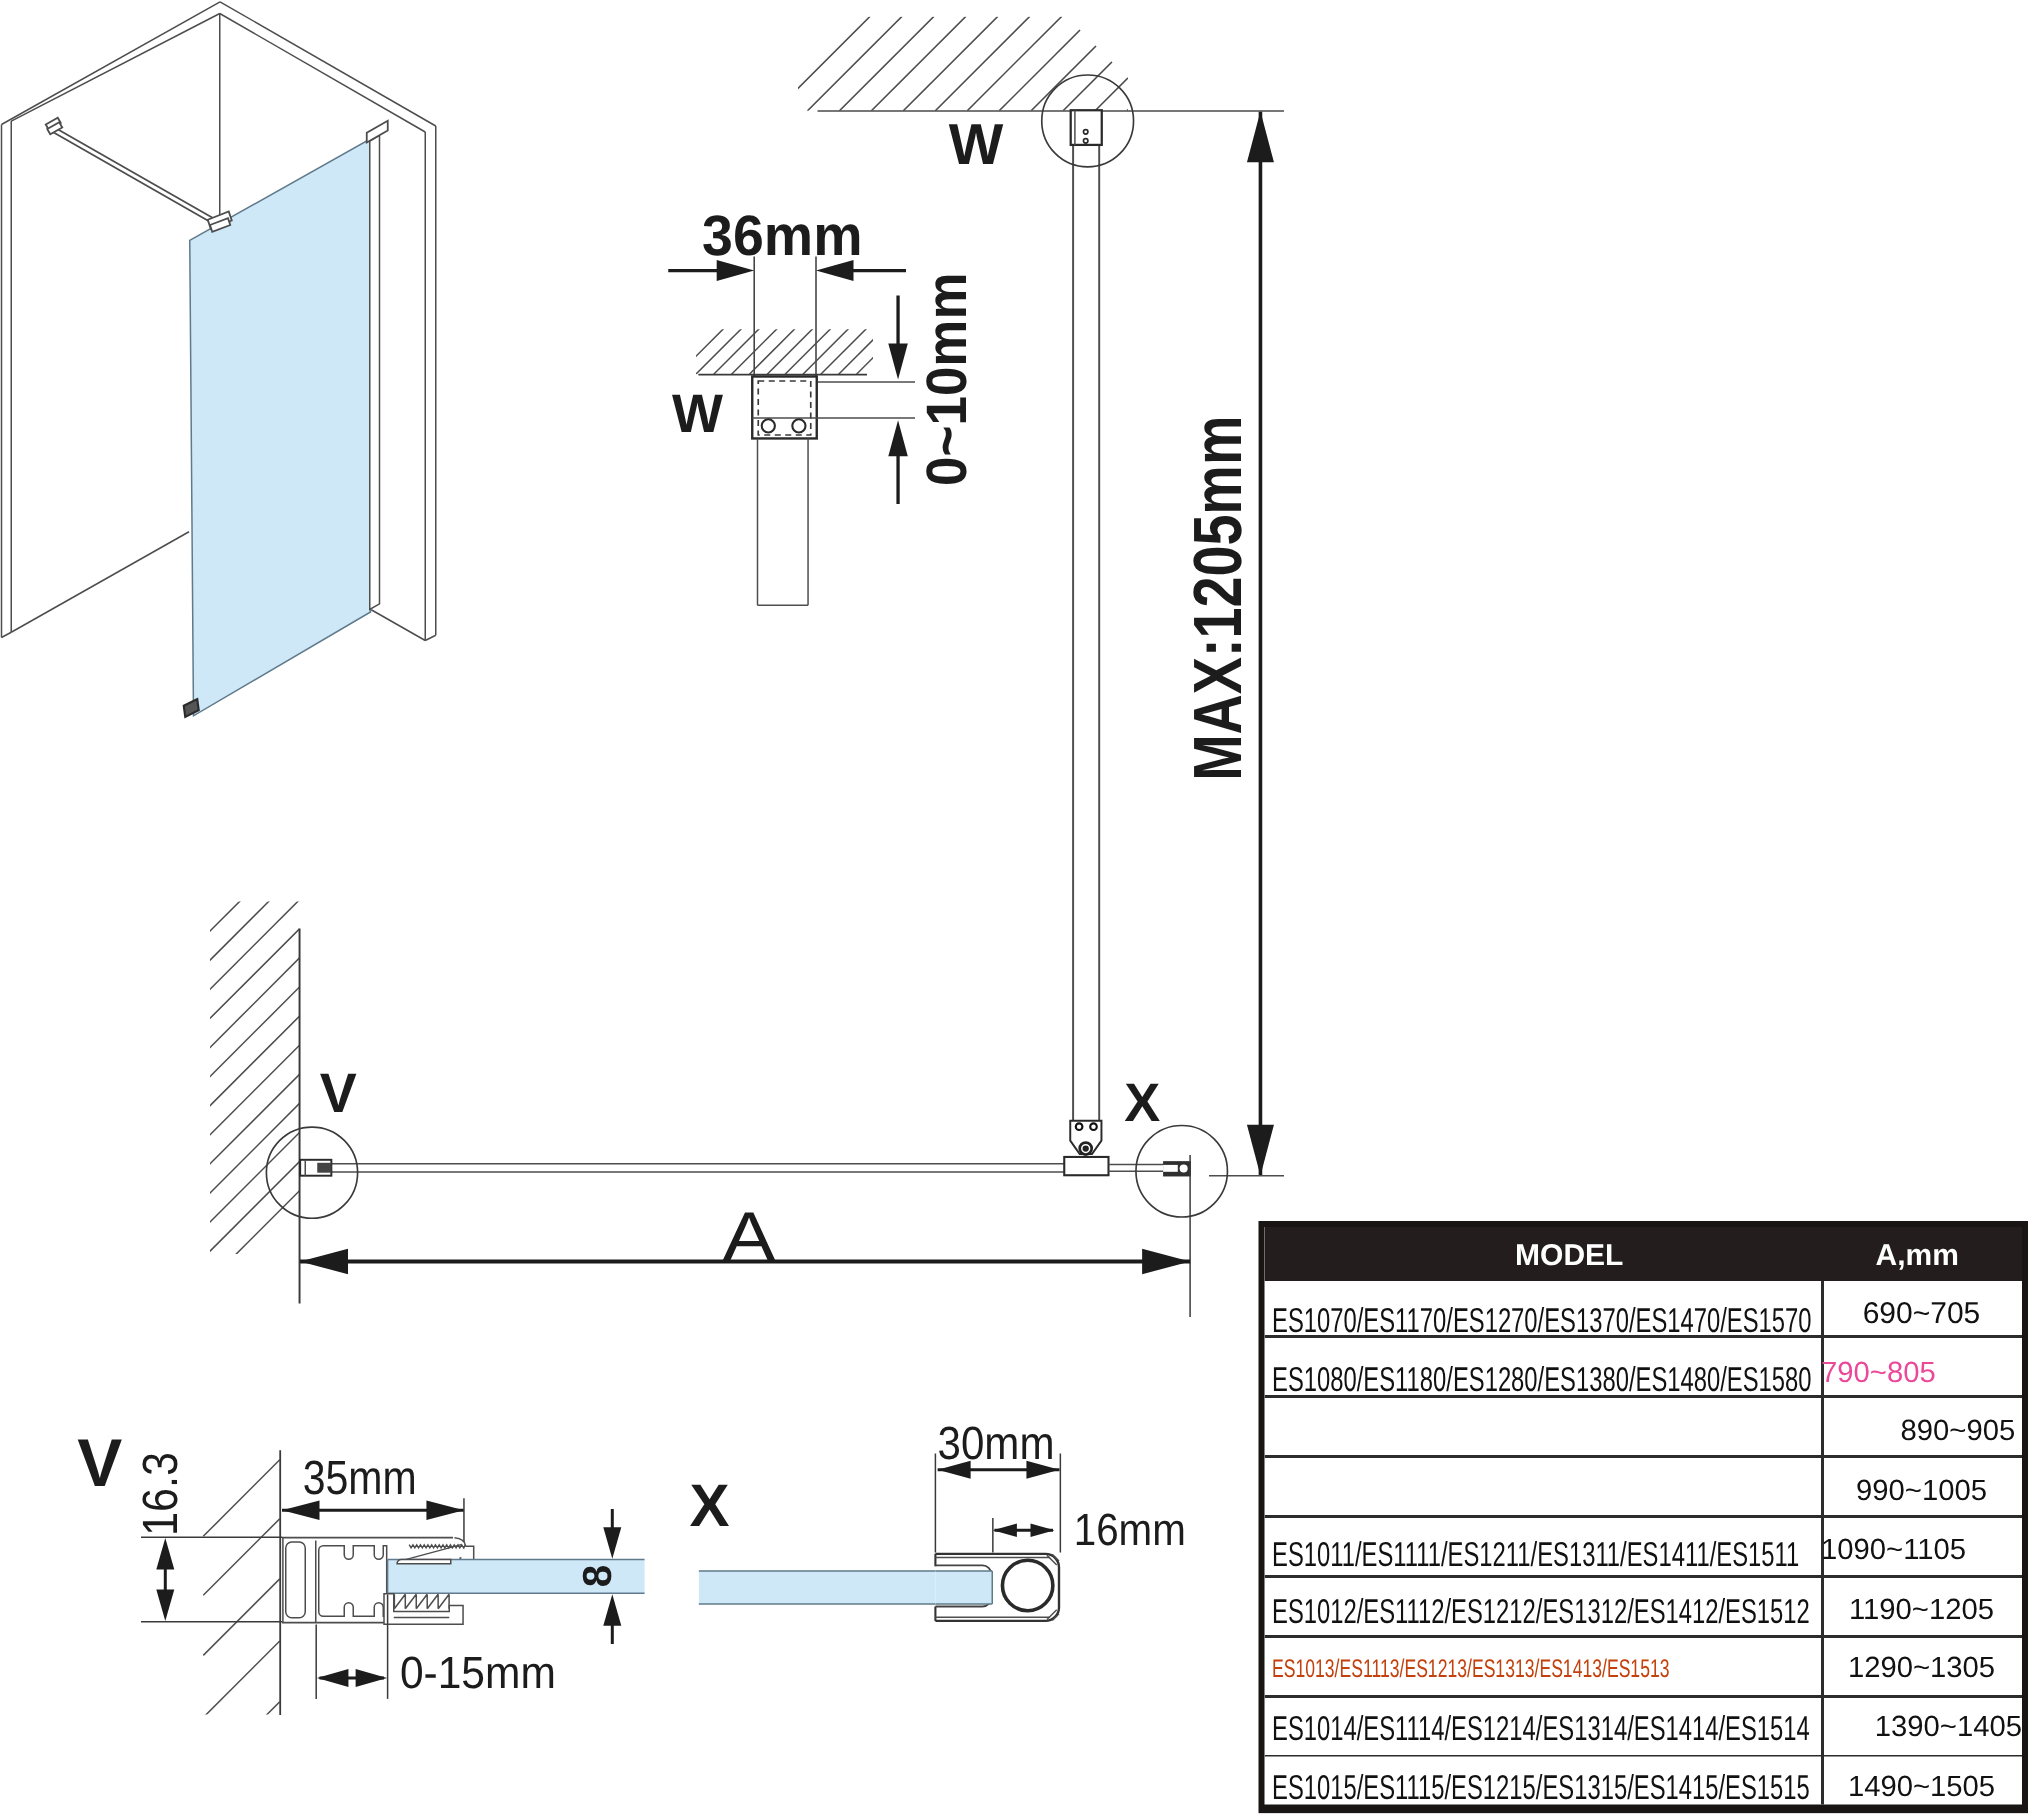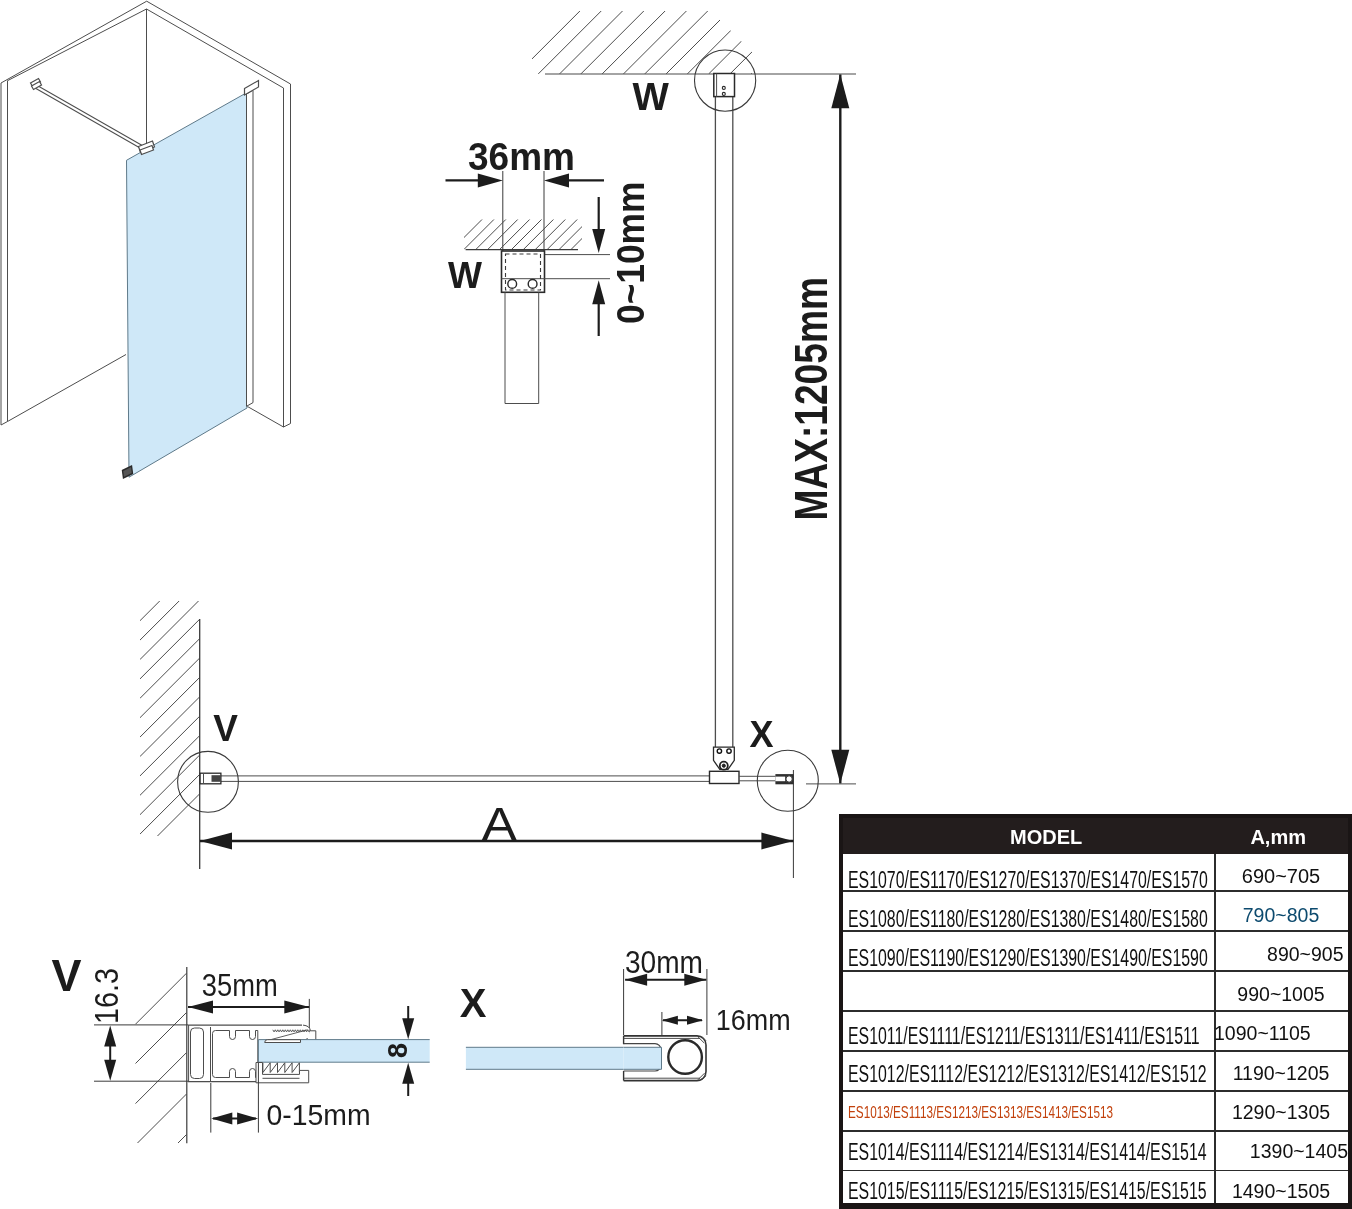--- a/index.html
+++ b/index.html
@@ -261,22 +261,21 @@
 <div style="position:absolute;left:0;top:112.1px;width:505.5px;height:1.6px;background:#2c2c2c"></div>
 <div style="position:absolute;left:0;top:152.3px;width:505.5px;height:1.6px;background:#2c2c2c"></div>
 <div style="position:absolute;left:0;top:192.3px;width:505.5px;height:1.6px;background:#2c2c2c"></div>
 <div style="position:absolute;left:0;top:232.3px;width:505.5px;height:1.6px;background:#2c2c2c"></div>
 <div style="position:absolute;left:0;top:272.3px;width:505.5px;height:1.6px;background:#2c2c2c"></div>
 <div style="position:absolute;left:0;top:312.3px;width:505.5px;height:1.6px;background:#2c2c2c"></div>
 <div style="position:absolute;left:0;top:351.8px;width:505.5px;height:1.6px;background:#2c2c2c"></div>
 <div style="position:absolute;left:0;top:43.4px;width:371.5px;height:38.8px;line-height:38.8px;font-size:23px;color:#111;white-space:nowrap"><span style="display:inline-block;transform:scaleX(0.690);transform-origin:0 50%;margin-left:5px">ES1070/ES1170/ES1270/ES1370/ES1470/ES1570</span></div>
 <div style="position:absolute;left:371.5px;top:38.8px;width:134.0px;height:38.8px;line-height:38.8px;text-align:center;font-size:20px;color:#111">690~705</div>
 <div style="position:absolute;left:0;top:82.2px;width:371.5px;height:38.8px;line-height:38.8px;font-size:23px;color:#111;white-space:nowrap"><span style="display:inline-block;transform:scaleX(0.690);transform-origin:0 50%;margin-left:5px">ES1080/ES1180/ES1280/ES1380/ES1480/ES1580</span></div>
-<div style="position:absolute;left:371.5px;top:78.2px;width:134.0px;height:38.8px;line-height:38.8px;text-align:center;font-size:19.5px;color:#0c4a6e">790~805</div>
-<div style="position:absolute;left:0;top:121.0px;width:371.5px;height:38.8px;line-height:38.8px;font-size:23px;color:#111;white-space:nowrap"><span style="display:inline-block;transform:scaleX(0.690);transform-origin:0 50%;margin-left:5px">ES1090/ES1190/ES1290/ES1390/ES1490/ES1590</span></div>
+<div style="position:absolute;left:371.5px;top:78.2px;width:134.0px;height:38.8px;line-height:38.8px;text-align:left;font-size:19.5px;color:#ec4899">790~805</div>
 <div style="position:absolute;left:367px;top:117.6px;width:134.0px;height:38.8px;line-height:38.8px;text-align:right;font-size:19.5px;color:#111">890~905</div>
 <div style="position:absolute;left:371.5px;top:157.0px;width:134.0px;height:38.8px;line-height:38.8px;text-align:center;font-size:19.5px;color:#111">990~1005</div>
 <div style="position:absolute;left:0;top:198.7px;width:371.5px;height:38.8px;line-height:38.8px;font-size:23px;color:#111;white-space:nowrap"><span style="display:inline-block;transform:scaleX(0.690);transform-origin:0 50%;margin-left:5px">ES1011/ES1111/ES1211/ES1311/ES1411/ES1511</span></div>
 <div style="position:absolute;left:371.5px;top:196.4px;width:134.0px;height:38.8px;line-height:38.8px;text-align:left;font-size:19.5px;color:#111">1090~1105</div>
 <div style="position:absolute;left:0;top:237.5px;width:371.5px;height:38.8px;line-height:38.8px;font-size:23px;color:#111;white-space:nowrap"><span style="display:inline-block;transform:scaleX(0.690);transform-origin:0 50%;margin-left:5px">ES1012/ES1112/ES1212/ES1312/ES1412/ES1512</span></div>
 <div style="position:absolute;left:371.5px;top:235.8px;width:134.0px;height:38.8px;line-height:38.8px;text-align:center;font-size:19.5px;color:#111">1190~1205</div>
 <div style="position:absolute;left:0;top:276.4px;width:371.5px;height:38.8px;line-height:38.8px;font-size:17px;color:#c2410c;white-space:nowrap"><span style="display:inline-block;transform:scaleX(0.690);transform-origin:0 50%;margin-left:5px">ES1013/ES1113/ES1213/ES1313/ES1413/ES1513</span></div>
 <div style="position:absolute;left:371.5px;top:275.2px;width:134.0px;height:55px;line-height:38.8px;text-align:center;font-size:19.5px;color:#111">1290~1305</div>
 <div style="position:absolute;left:0;top:315.2px;width:371.5px;height:38.8px;line-height:38.8px;font-size:23px;color:#111;white-space:nowrap"><span style="display:inline-block;transform:scaleX(0.690);transform-origin:0 50%;margin-left:5px">ES1014/ES1114/ES1214/ES1314/ES1414/ES1514</span></div>
 <div style="position:absolute;left:371.5px;top:314.6px;width:134.0px;height:38.8px;line-height:38.8px;text-align:right;font-size:19.5px;color:#111">1390~1405</div>

